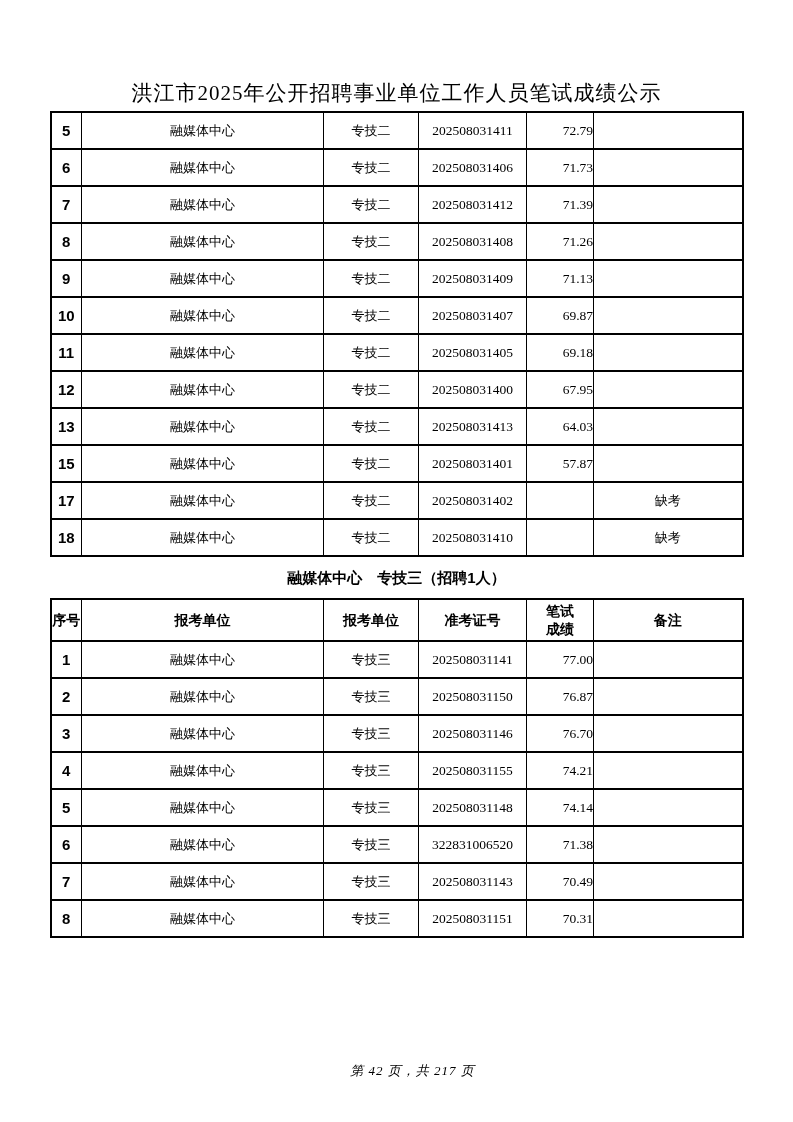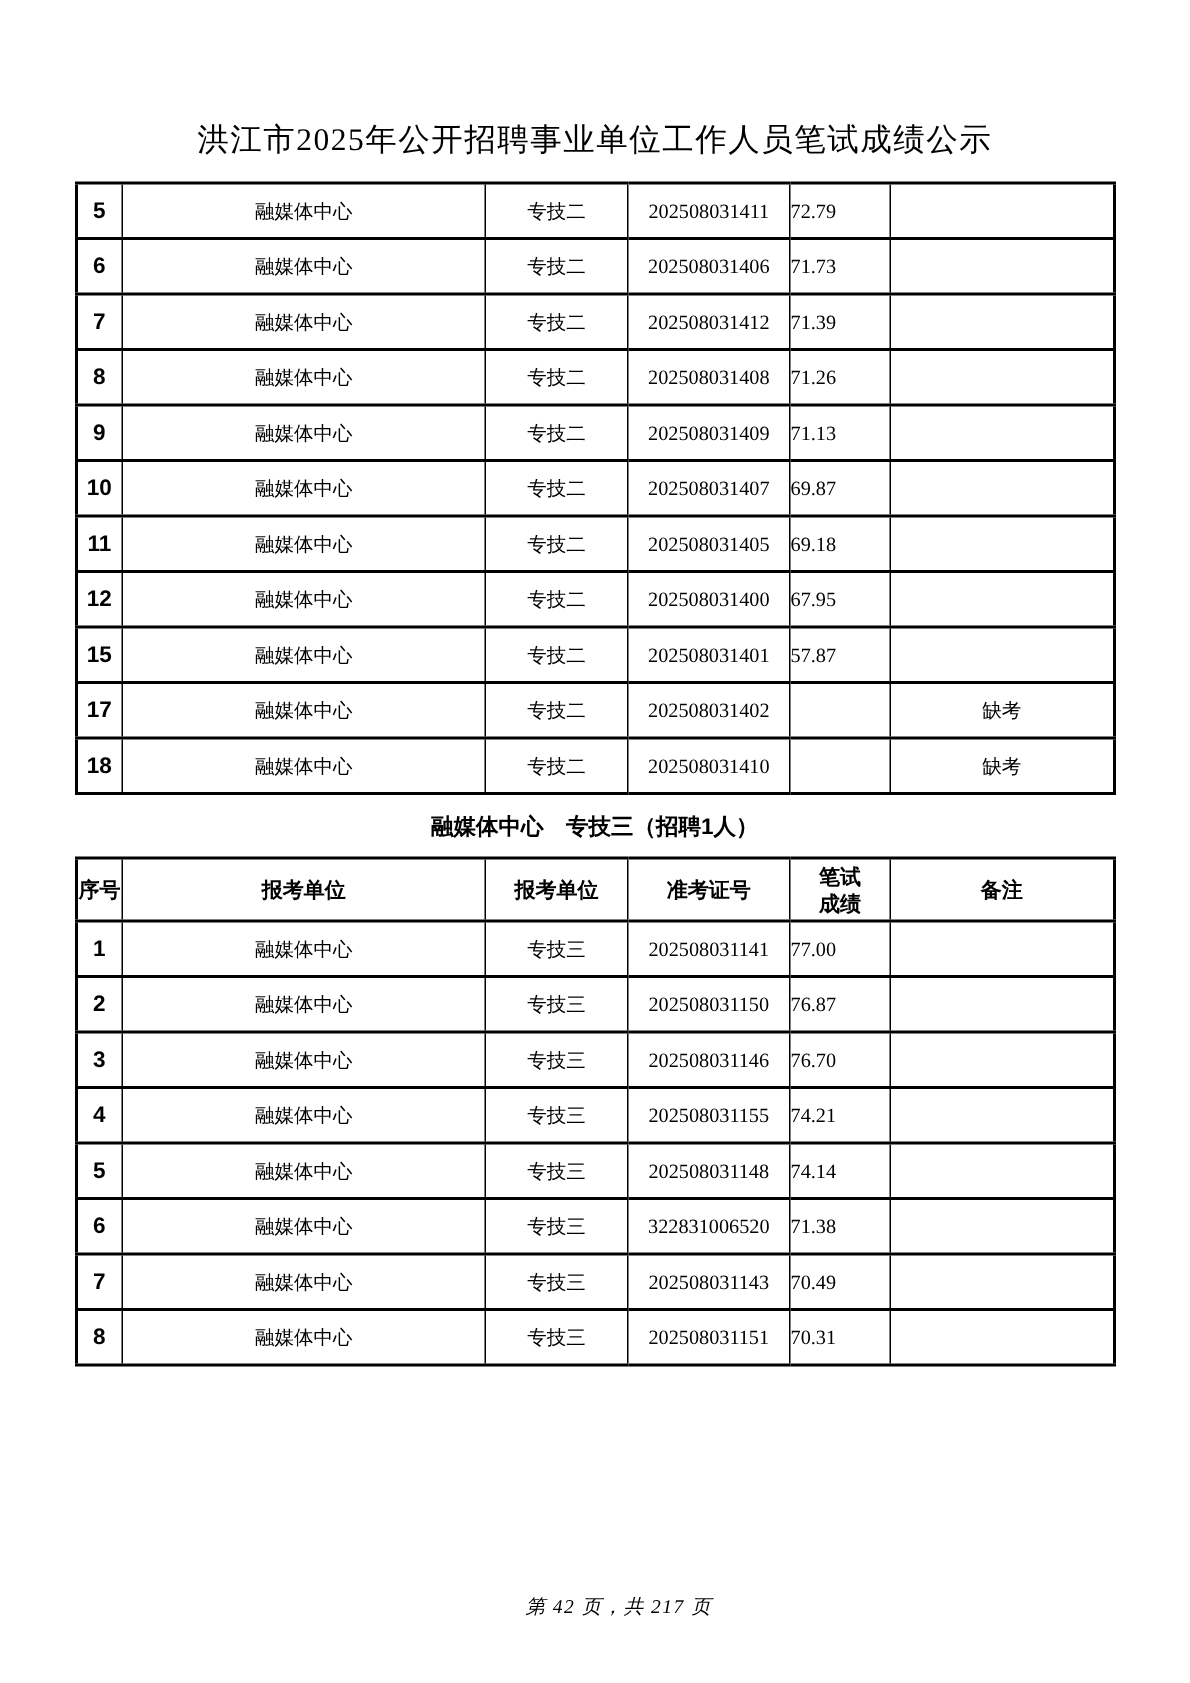--- a/index.html
+++ b/index.html
@@ -9,21 +9,21 @@
     height: 1122px;
     margin: 0 auto;
     background: #ffffff;
     color: #000000;
     font-family: "Liberation Serif", "DejaVu Serif", serif;
     overflow: hidden;
   }
   .title {
     margin: 0;
     padding-top: 80px;
-    padding-bottom: 14px;
+    padding-bottom: 4px;
     text-align: center;
     font-size: 21px;
     font-weight: normal;
     line-height: 27px;
     letter-spacing: 1px;
   }
   table.score-table {
     width: 692px;
     margin: 0 auto;
     border-collapse: collapse;
@@ -54,21 +54,21 @@
   .c-unit, .c-cat, .c-note {
     font-size: 13px;
     text-align: center;
   }
   .c-ticket {
     font-size: 13.5px;
     text-align: center;
   }
   .c-score {
     font-size: 13.5px;
-    text-align: left;
+    text-align: right;
     padding-left: 5px;
   }
   thead th {
     font-family: "Liberation Sans", "DejaVu Sans", sans-serif;
     font-weight: bold;
     font-size: 14px;
     text-align: center;
     height: 40px;
     white-space: pre-line;
     line-height: 18px;
@@ -164,20 +164,28 @@
           <td class="c-ticket">202508031405</td>
           <td class="c-score">69.18</td>
           <td class="c-note"></td>
         </tr>
         <tr>
           <td class="c-no">12</td>
           <td class="c-unit">融媒体中心</td>
           <td class="c-cat">专技二</td>
           <td class="c-ticket">202508031400</td>
           <td class="c-score">67.95</td>
+          <td class="c-note"></td>
+        </tr>
+        <tr>
+          <td class="c-no">13</td>
+          <td class="c-unit">融媒体中心</td>
+          <td class="c-cat">专技二</td>
+          <td class="c-ticket">202508031413</td>
+          <td class="c-score">64.03</td>
           <td class="c-note"></td>
         </tr>
         <tr>
           <td class="c-no">15</td>
           <td class="c-unit">融媒体中心</td>
           <td class="c-cat">专技二</td>
           <td class="c-ticket">202508031401</td>
           <td class="c-score">57.87</td>
           <td class="c-note"></td>
         </tr>

